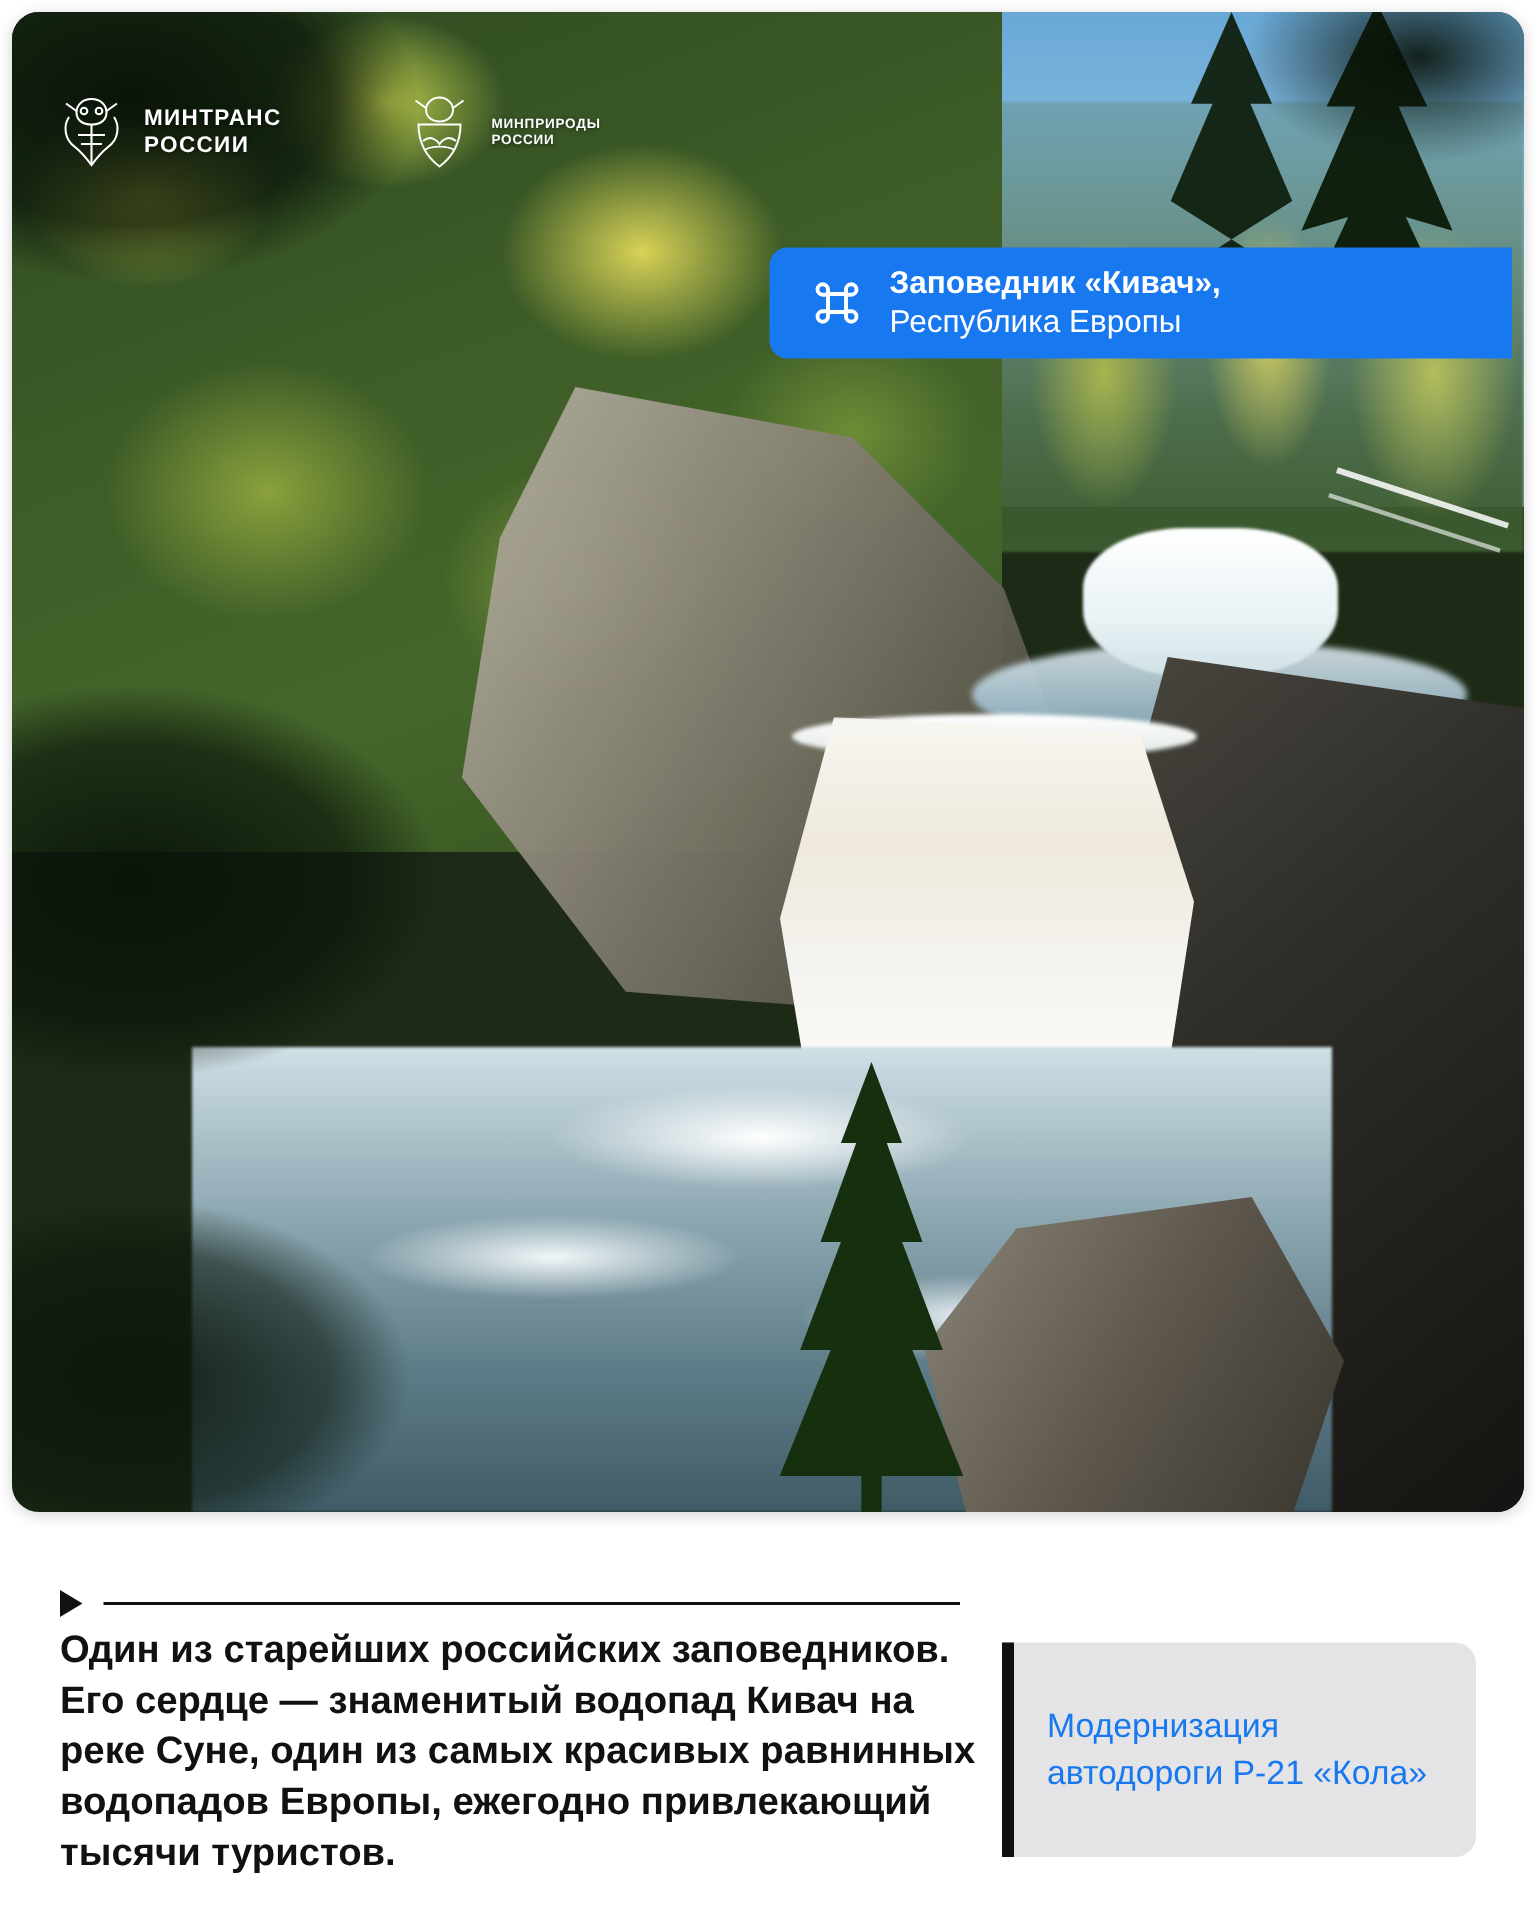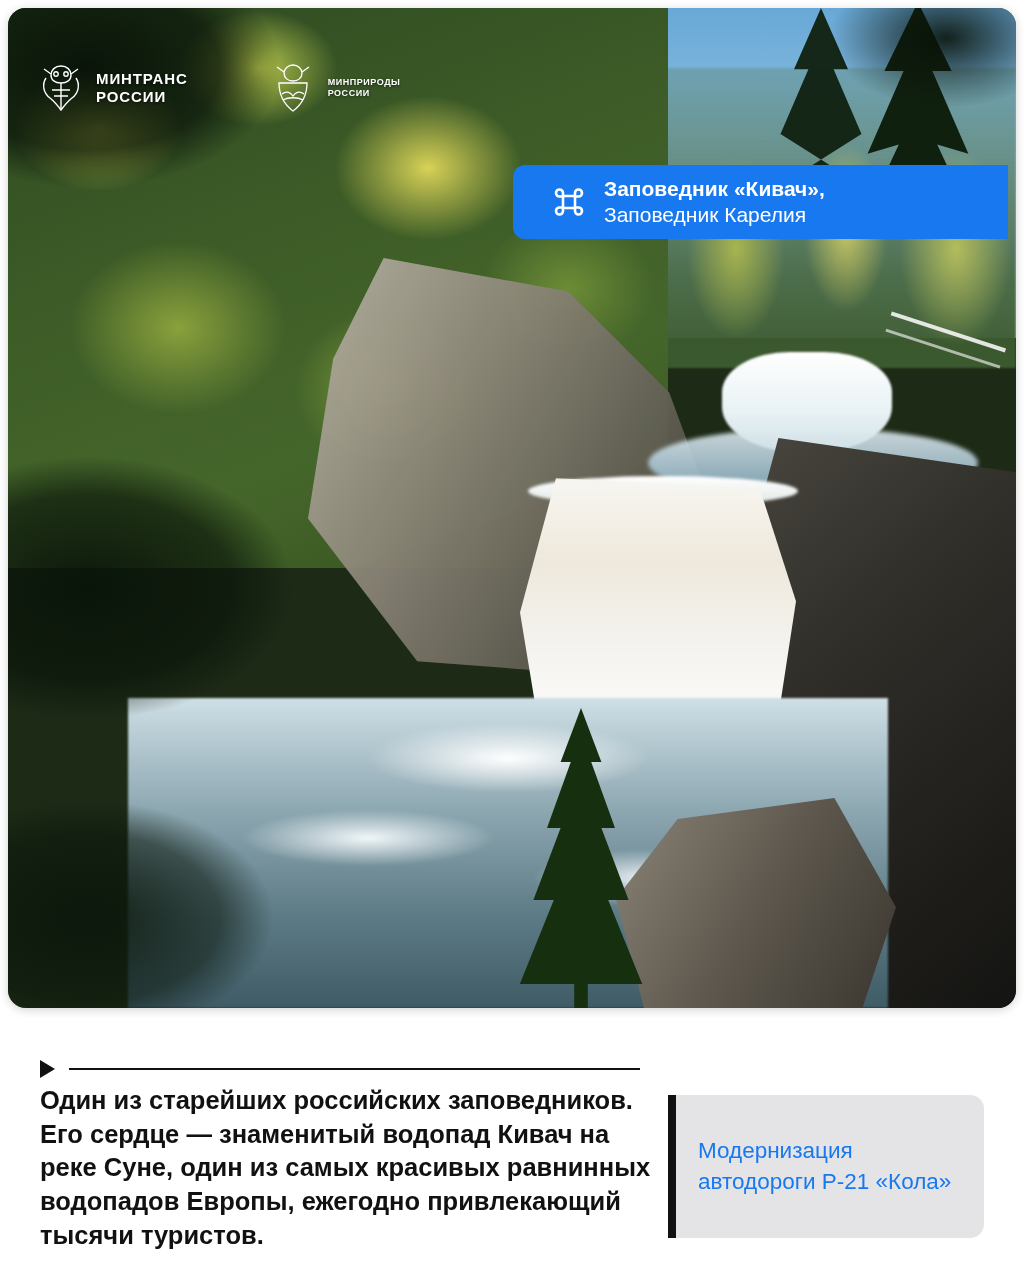--- a/index.html
+++ b/index.html
@@ -240,21 +240,21 @@
   .badge {
     position: absolute;
     left: 513px; top: 165px;
     width: 495px;
     height: 74px;
     background: #1878f0;
     border-radius: 12px 0 0 12px;
     display: flex;
     align-items: center;
     gap: 18px;
-    padding-left: 39px;
+    padding-left: 28px;
     box-sizing: border-box;
     z-index: 6;
   }
   .badge-icon { width: 34px; height: 34px; flex: 0 0 34px; }
   .badge-lines { color: #ffffff; line-height: 1.22; }
   .badge-line1 { font-size: 21px; font-weight: bold; }
   .badge-line2 { font-size: 21px; font-weight: normal; }
 
   
   .bottom {
@@ -394,21 +394,21 @@
           <rect x="11" y="11" width="12" height="12" rx="1"></rect>
           <path d="M11 11 V8 a3.5 3.5 0 1 0 -3.5 3.5 H11 Z"></path>
           <path d="M23 11 V8 a3.5 3.5 0 1 1 3.5 3.5 H23 Z"></path>
           <path d="M11 23 v3 a3.5 3.5 0 1 1 -3.5 -3.5 H11 Z"></path>
           <path d="M23 23 v3 a3.5 3.5 0 1 0 3.5 -3.5 H23 Z"></path>
         </g>
       </svg>
     </span>
     <div class="badge-lines">
       <div class="badge-line1">Заповедник «Кивач»,</div>
-      <div class="badge-line2">Заповедник Карелия</div>
+      <div class="badge-line2">Республика Европы</div>
     </div>
   </div>
 
   <div class="bottom">
     <div class="rule-row">
       <span class="tri"></span>
       <span class="rule"></span>
     </div>
     <div class="lead">Один из старейших российских заповедников. Его сердце — знаменитый водопад Кивач на реке Суне, один из самых красивых равнинных водопадов Европы, ежегодно привлекающий тысячи туристов.</div>
   </div>

